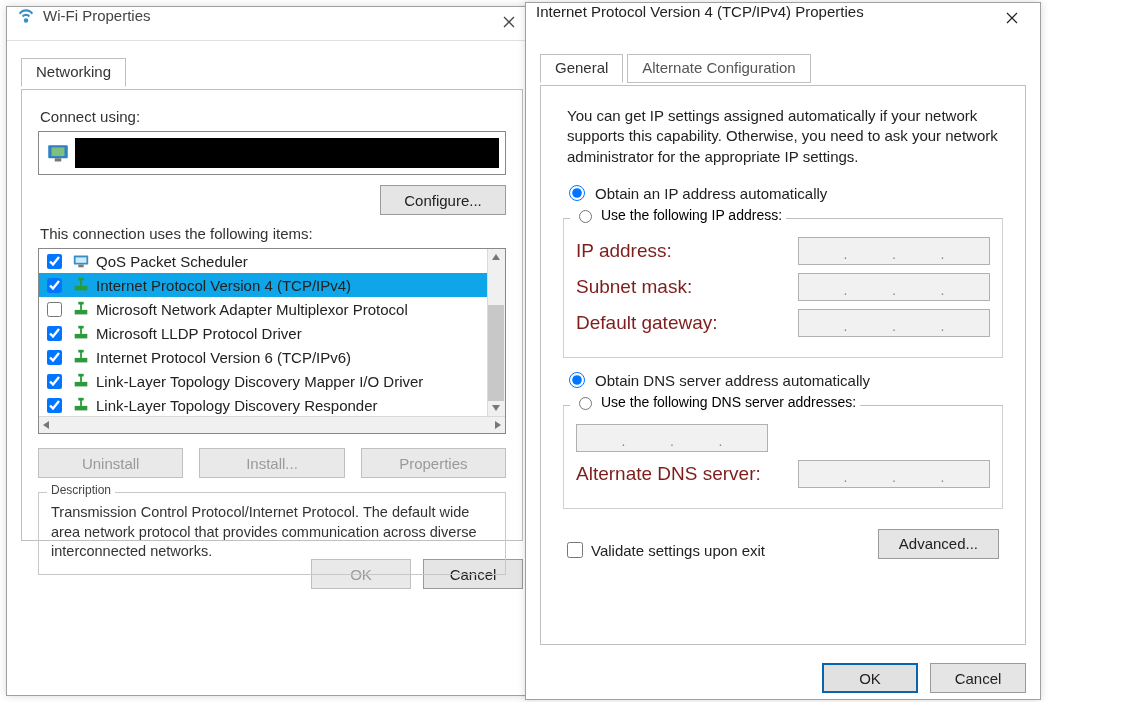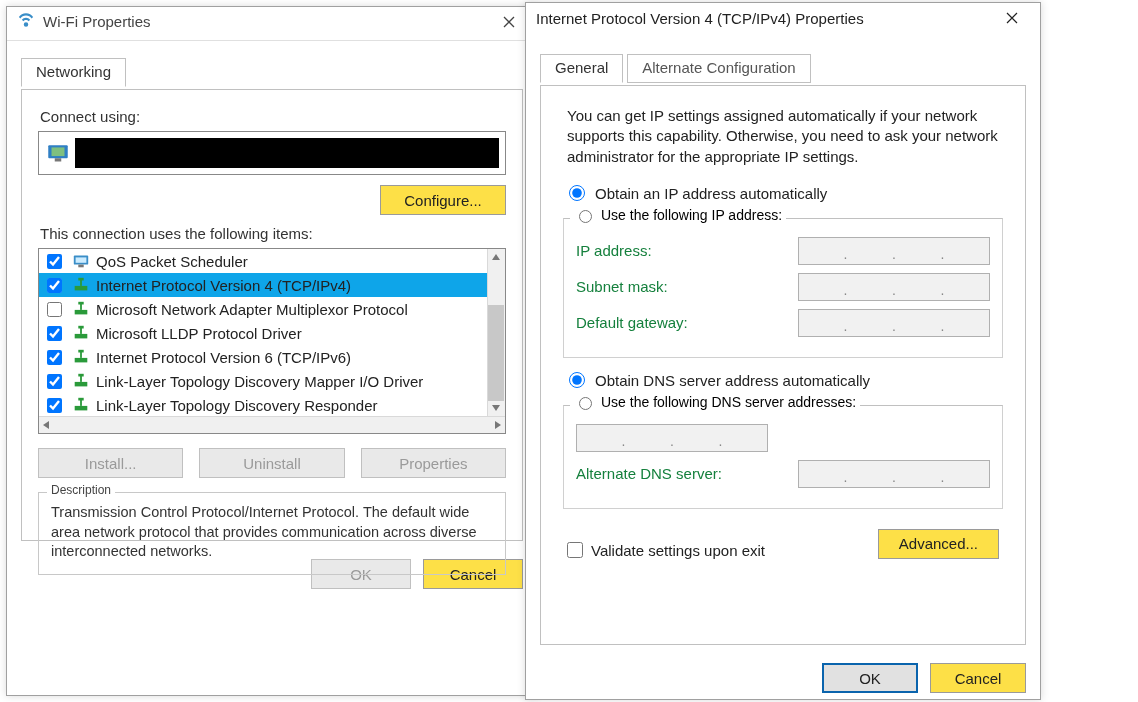--- a/index.html
+++ b/index.html
@@ -16,21 +16,20 @@
   }
   .dialog {
     position: absolute;
     background: #ffffff;
     border: 1px solid #a0a0a0;
     box-shadow: 0 0 8px rgba(0,0,0,0.15);
   }
   .titlebar {
     height: 34px;
     display: flex;
-    align-items: center;
     padding: 0 6px 4px 10px;
     font-size: 15px;
     color: #444;
     border-bottom: 1px solid #e0e0e0;
   }
   .titlebar .title-text { flex: 1; }
   .titlebar .closebtn {
     width: 44px; height: 30px;
     display: flex; align-items: center; justify-content: center;
     color: #444;
@@ -89,21 +88,21 @@
     background: #000;
     margin-left: 4px;
   }
   .btn {
     font-family: inherit;
     font-size: 15px;
     padding: 4px 20px;
     min-width: 100px;
     height: 30px;
     border: 1px solid #9a9a9a;
-    background: #fde047;
+    background: #e5e5e5;
     color: #222;
   }
   .btn:disabled {
     color: #9a9a9a;
     background: #e9e9e9;
     border-color: #c0c0c0;
   }
   .right-align { text-align: right; }
   .itemslist {
     border: 1px solid #888;
@@ -235,22 +234,22 @@
     align-items: flex-end;
     gap: 6px;
   }
   .field-row {
     display: flex;
     align-items: center;
     margin: 8px 0;
   }
   .field-row .flabel {
     flex: 1;
-    font-size: 15px;
-    color: #15803d;
+    font-size: 19px;
+    color: #7f1d1d;
   }
   .field-row .ipbox {
     width: 192px;
     height: 28px;
     border: 1px solid #b0b0b0;
     background: #f1f1f1;
     display: flex;
     align-items:flex-end;
     justify-content: space-evenly;
     color: #888;
@@ -414,22 +413,22 @@
         <span><svg width="10" height="10" viewBox="0 0 10 10">
               <path d="M2 5 L8 1 L8 9 Z" fill="#777"></path>
             </svg></span>
         <span><svg width="10" height="10" viewBox="0 0 10 10">
               <path d="M8 5 L2 1 L2 9 Z" fill="#777"></path>
             </svg></span>
       </div>
     </div>
 
     <div class="btnrow3">
+      <button class="btn" disabled="">Uninstall</button>
       <button class="btn" disabled="">Install...</button>
-      <button class="btn" disabled="">Uninstall</button>
       <button class="btn" disabled="">Properties</button>
     </div>
 
     <div class="group">
       <span class="legend">Description</span>
       <div class="desc-text">Transmission Control Protocol/Internet Protocol. The default wide area network protocol that provides communication across diverse interconnected networks.</div>
     </div>
   </div>
 
   <div class="dlg-buttons">

